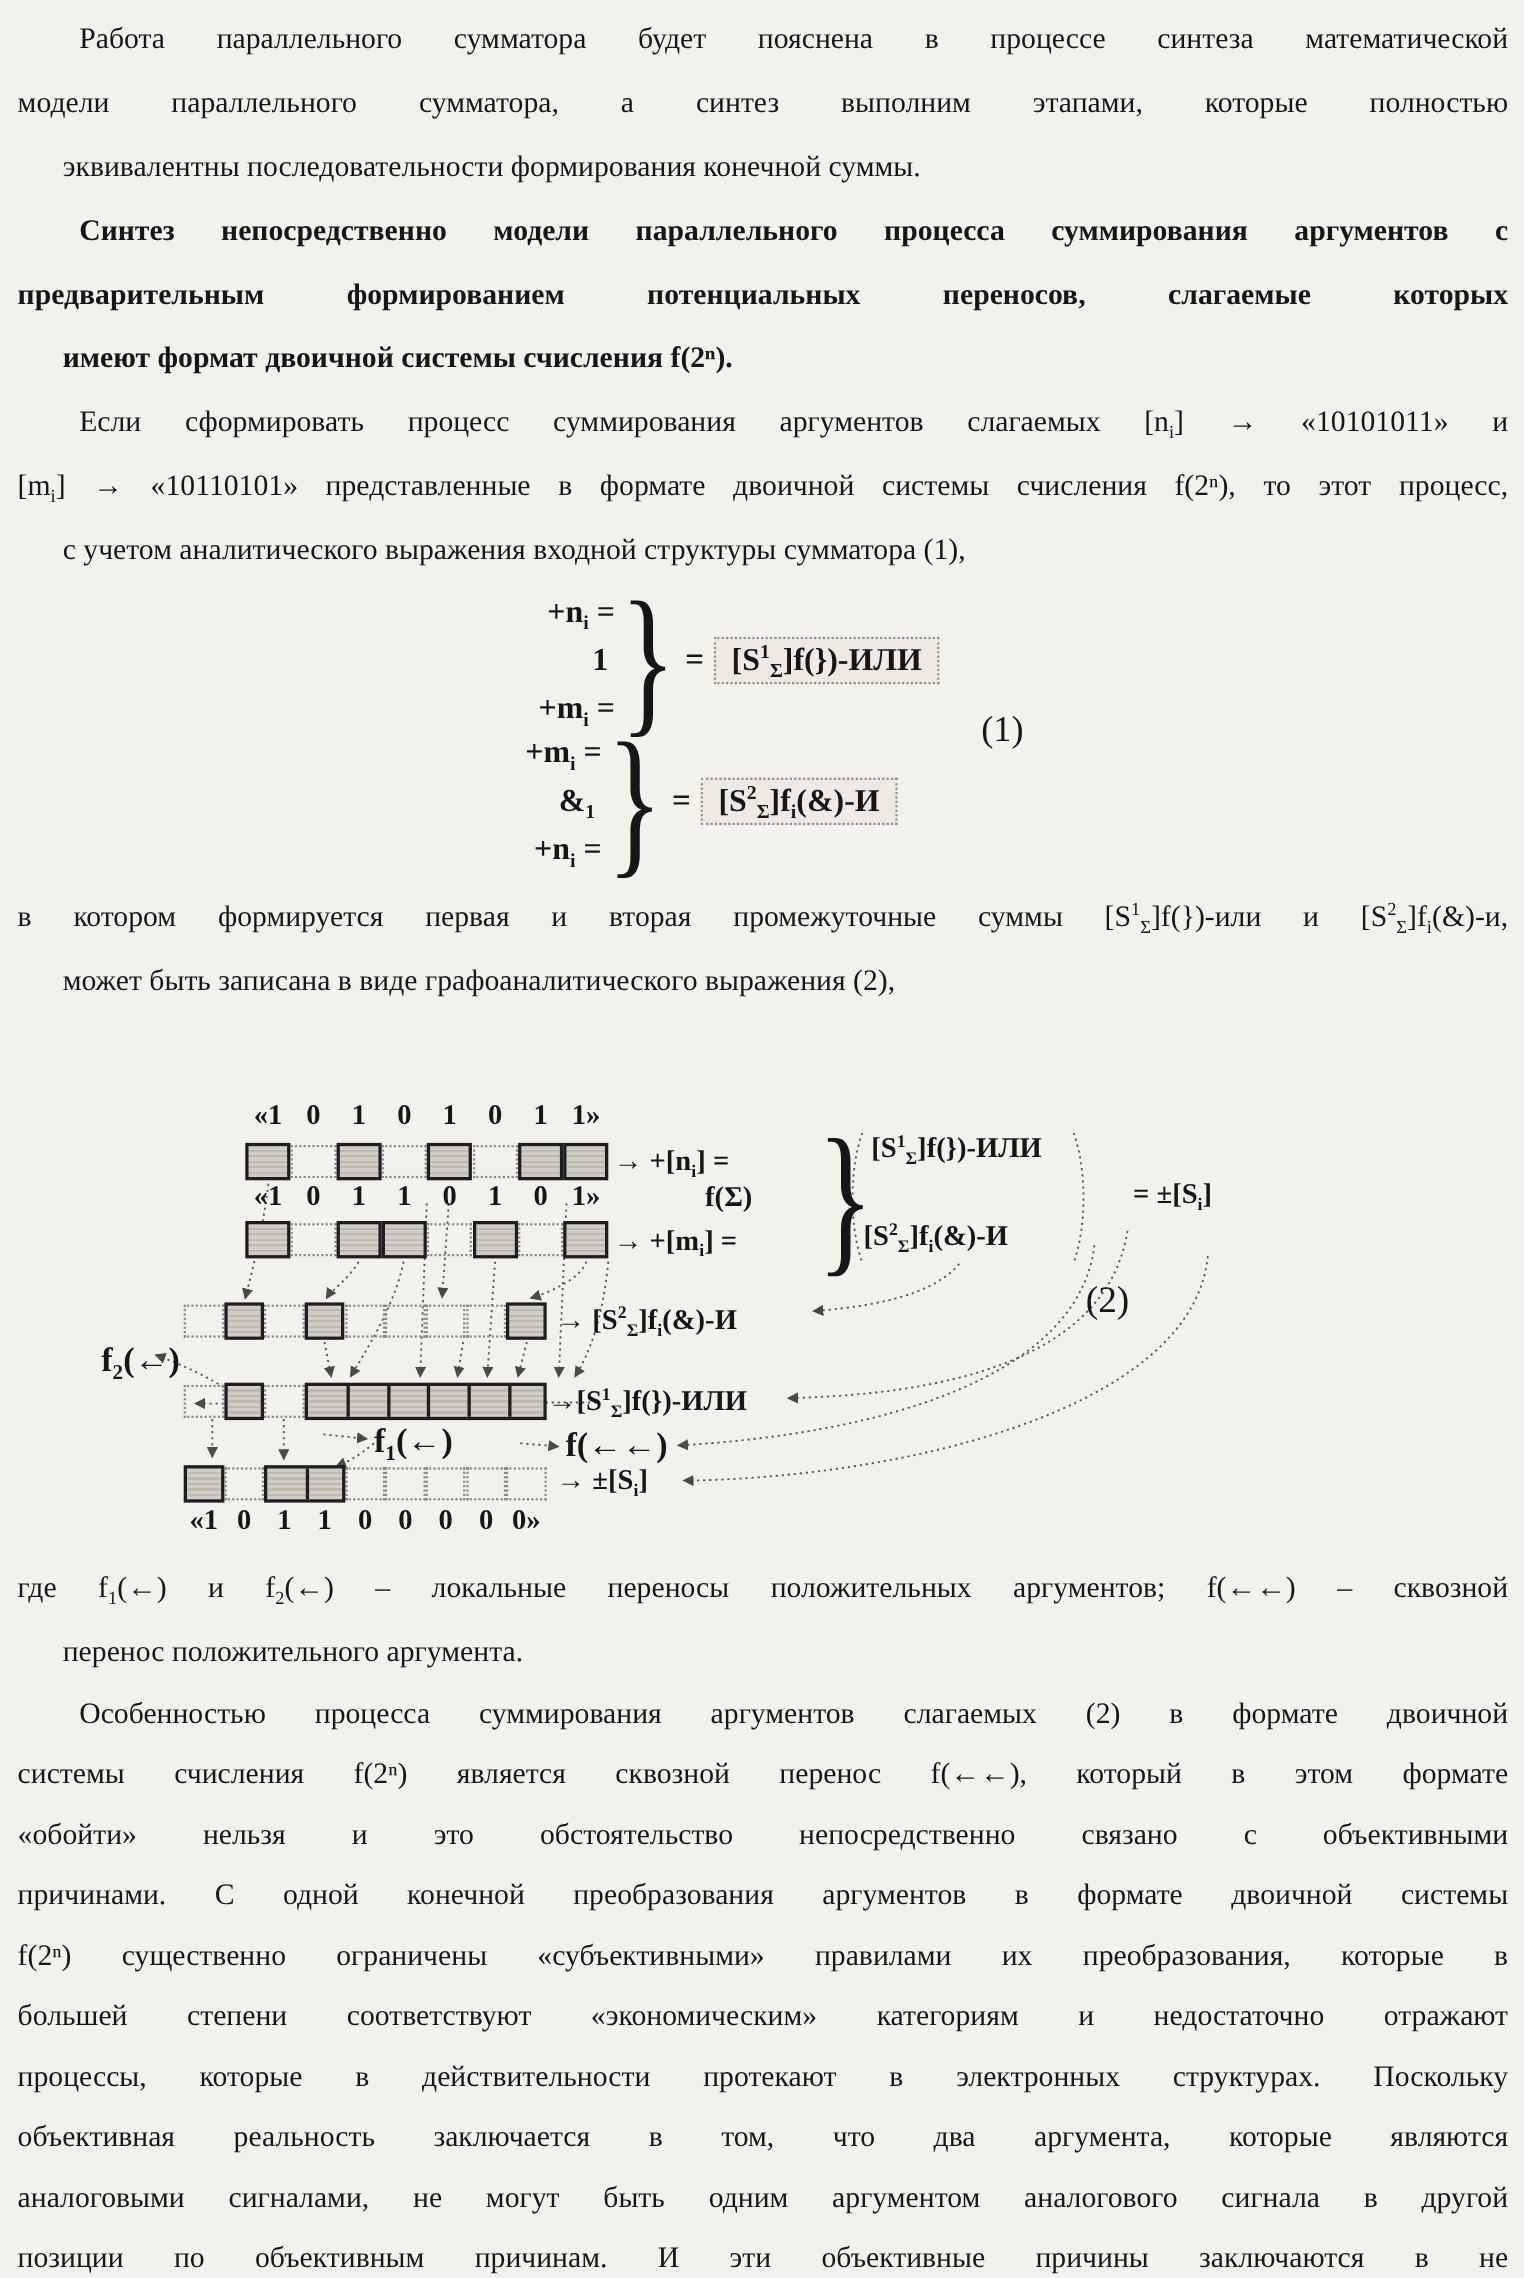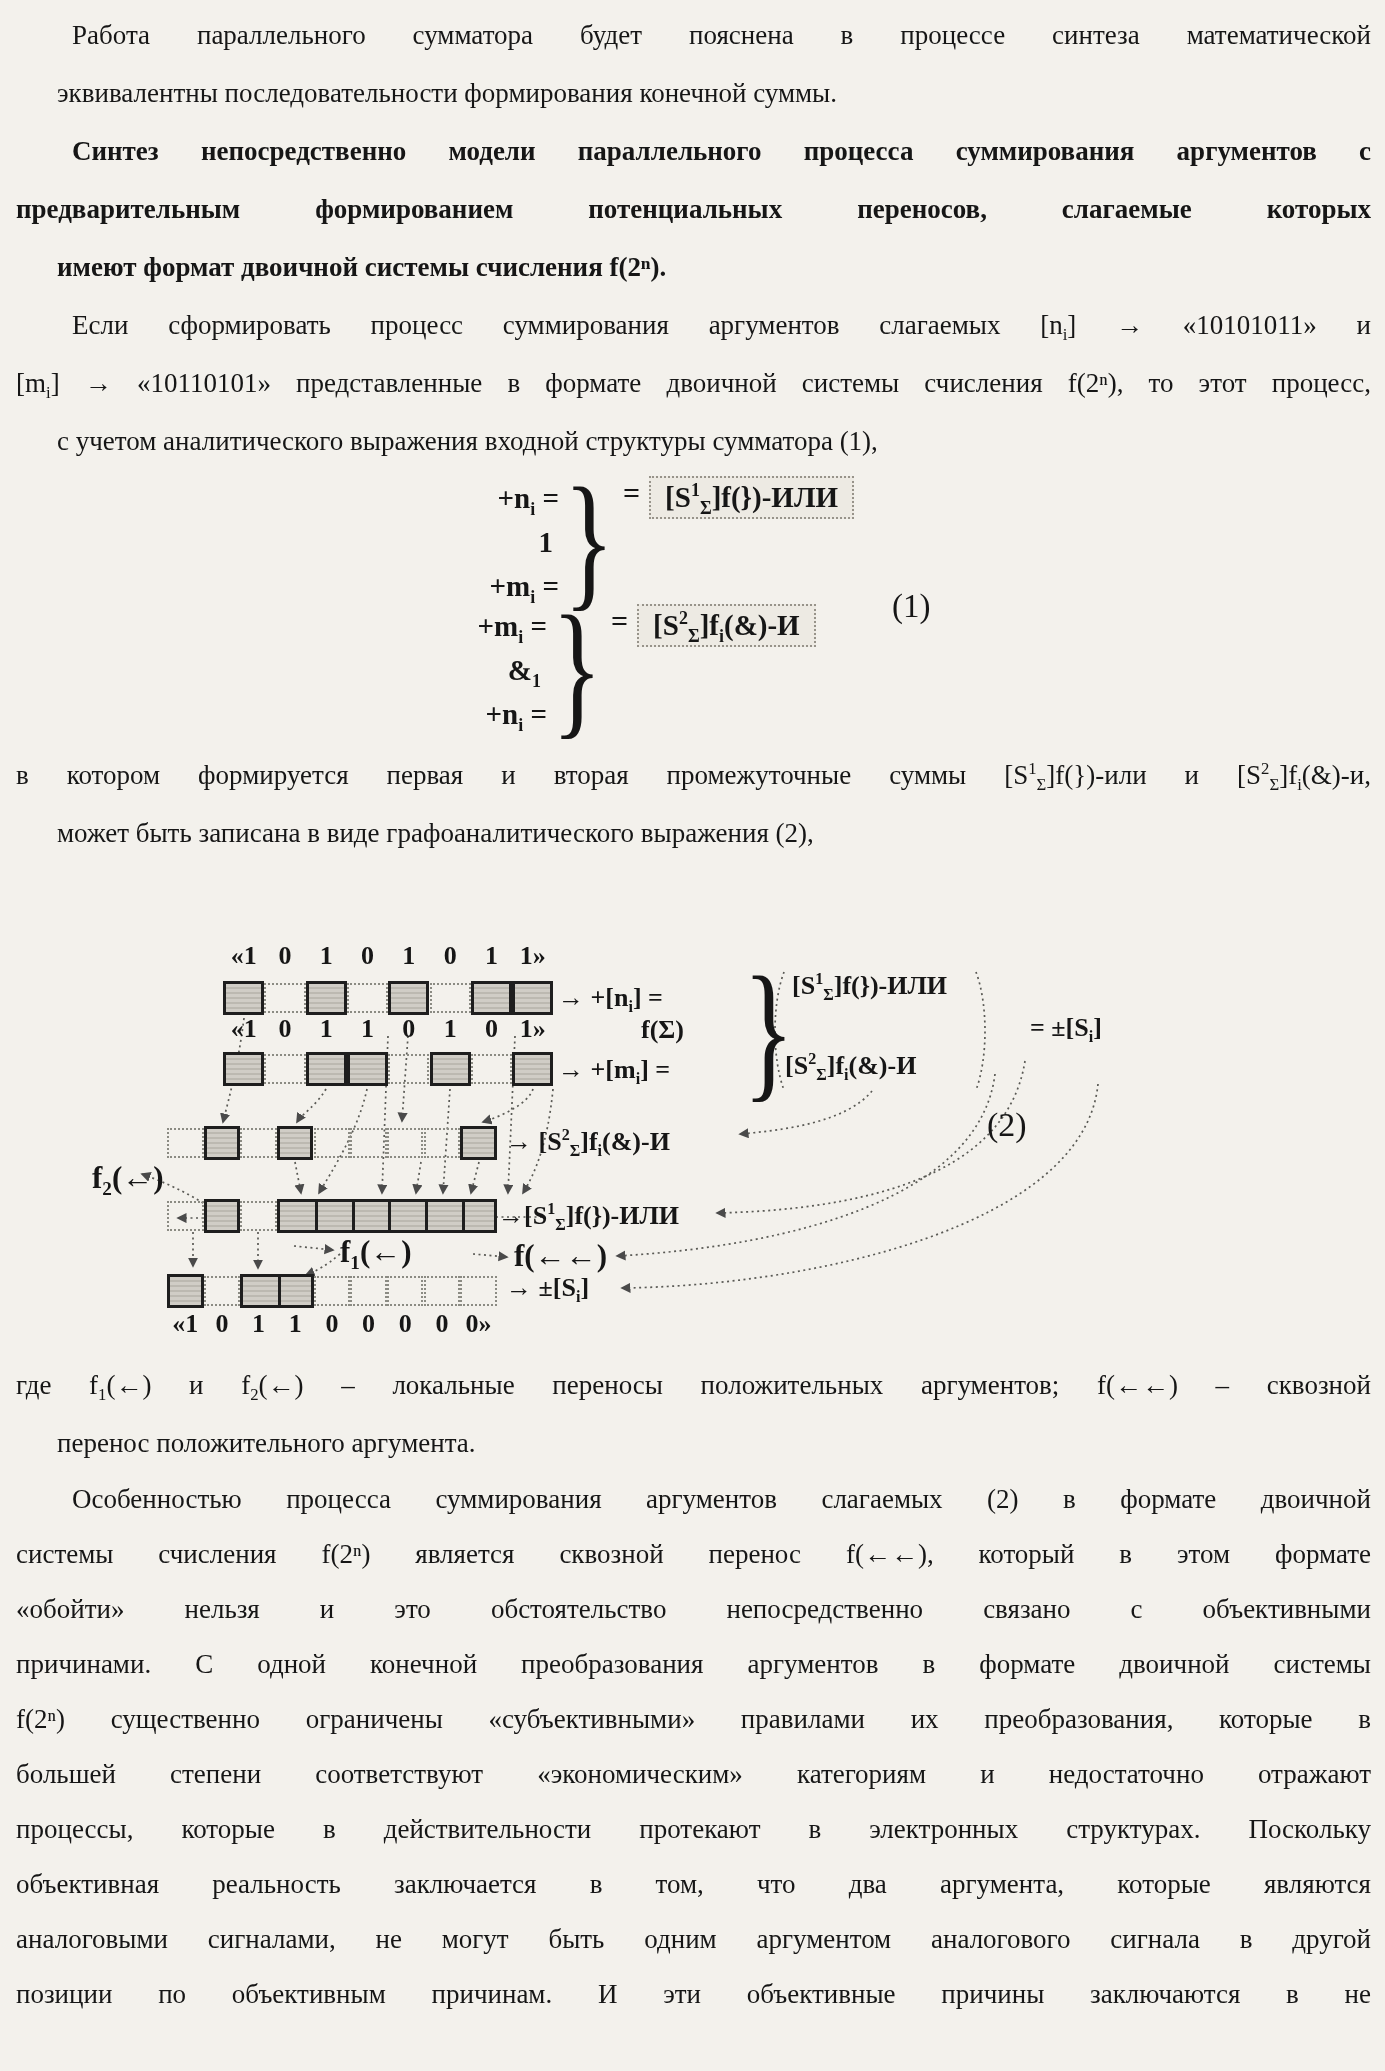--- a/index.html
+++ b/index.html
@@ -16,21 +16,21 @@
     overflow:hidden;white-space:normal;
   }
   .para.tight .line{line-height:55px;}
   .para.bold .line{font-weight:bold;}
   .para .line.last{text-align-last:left;margin-left:41px;}
   .para .line.ind{padding-left:56px;}
   sup{font-size:62%;vertical-align:super;line-height:0;}
   sub{font-size:62%;vertical-align:sub;line-height:0;}
   
   .formula1{position:relative;height:270px;margin-top:6px;}
-  .f1row{position:absolute;display:flex;align-items:flex-start;}
+  .f1row{position:absolute;display:flex;align-items:center;}
   .f1left{display:flex;flex-direction:column;align-items:flex-end;min-width:138px;
           font-size:29px;font-weight:bold;line-height:44px;}
   .f1brace{font-size:150px;line-height:128px;font-weight:400;transform:scaleX(.7);margin:0 -6px;}
   .f1eq{font-size:30px;font-weight:bold;margin:0 9px 0 4px;}
   .f1box{border:2px dotted #97938a;background:#edeae3;padding:3px 14px;
          font-size:29px;font-weight:bold;}
   .f1num{position:absolute;font-size:33px;}
   
   .diagram{position:relative;margin-top:64px;margin-left:74px;width:1105px;height:430px;}
   .diagram svg.arrows{position:absolute;left:0;top:0;pointer-events:none;}
@@ -45,20 +45,21 @@
   .dbrace{position:absolute;font-size:152px;line-height:130px;transform:scaleX(.7);}
   .dnum{position:absolute;font-size:34px;font-weight:400;}
 </style>
 </head>
 <body>
 
 <div class="page">
 
   <div class="para">
       <div class="line ind">Работа параллельного сумматора будет пояснена в процессе синтеза математической</div>
+      <div class="line">модели параллельного сумматора, а синтез выполним этапами, которые полностью</div>
       <div class="line last">эквивалентны последовательности формирования конечной суммы.</div>
     </div>
 
   <div class="para bold">
       <div class="line ind">Синтез непосредственно модели параллельного процесса суммирования аргументов с</div>
       <div class="line">предварительным формированием потенциальных переносов, слагаемые которых</div>
       <div class="line last">имеют формат двоичной системы счисления f(2ⁿ).</div>
     </div>
 
   <div class="para">

